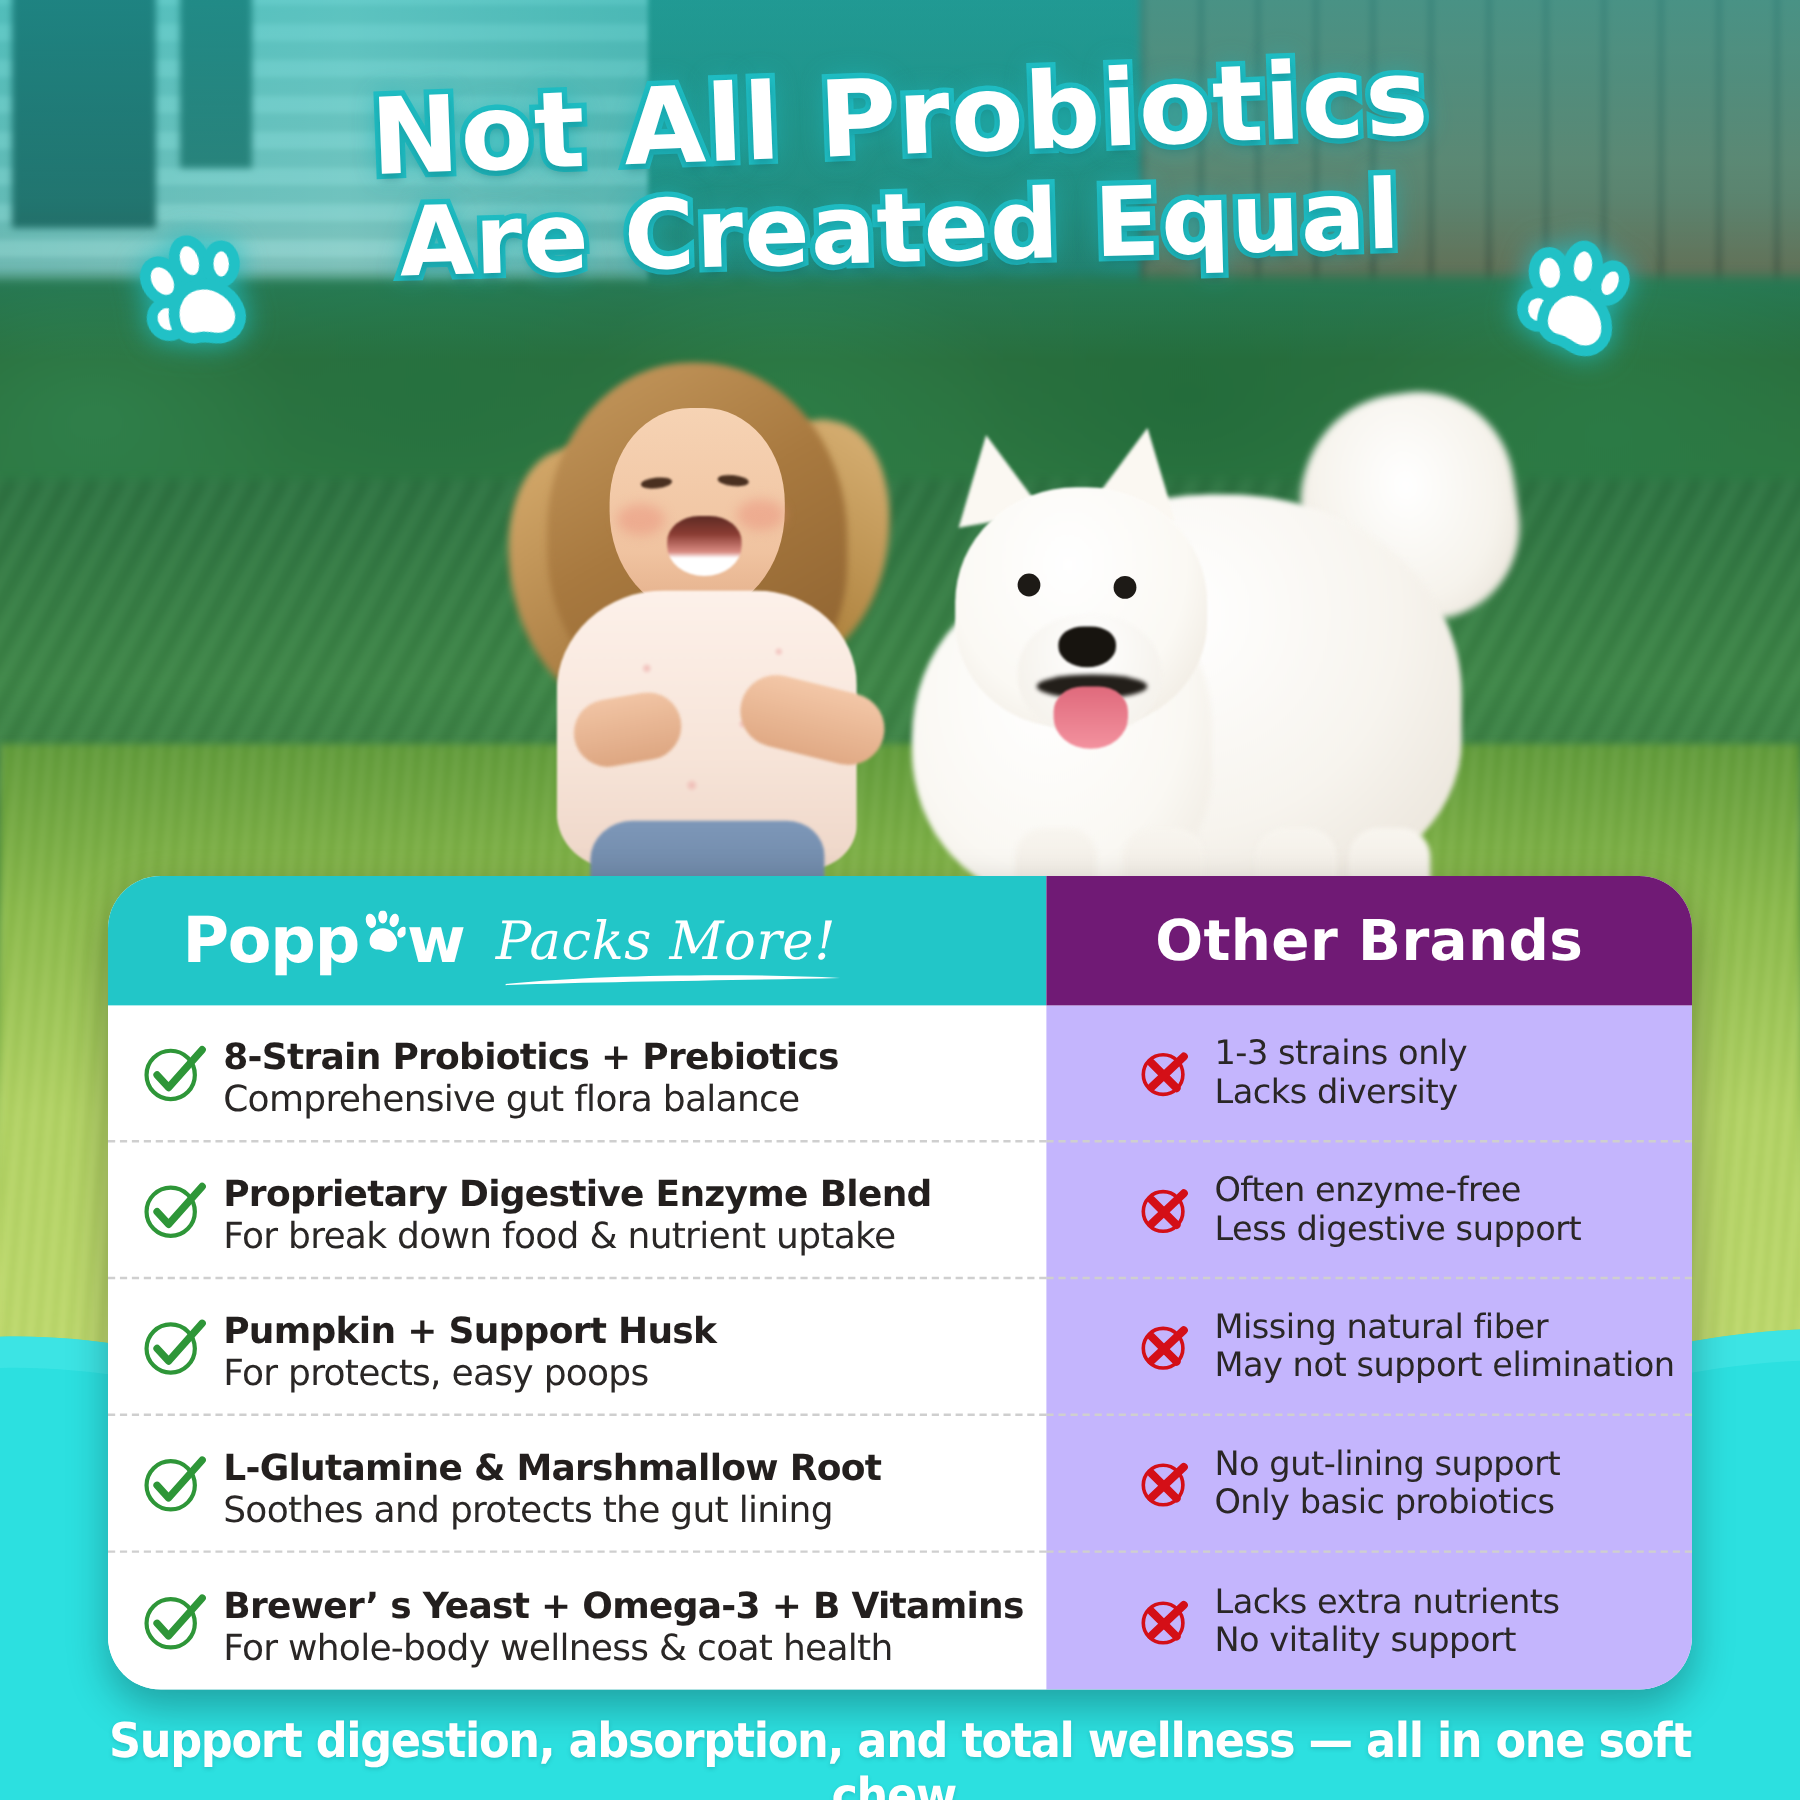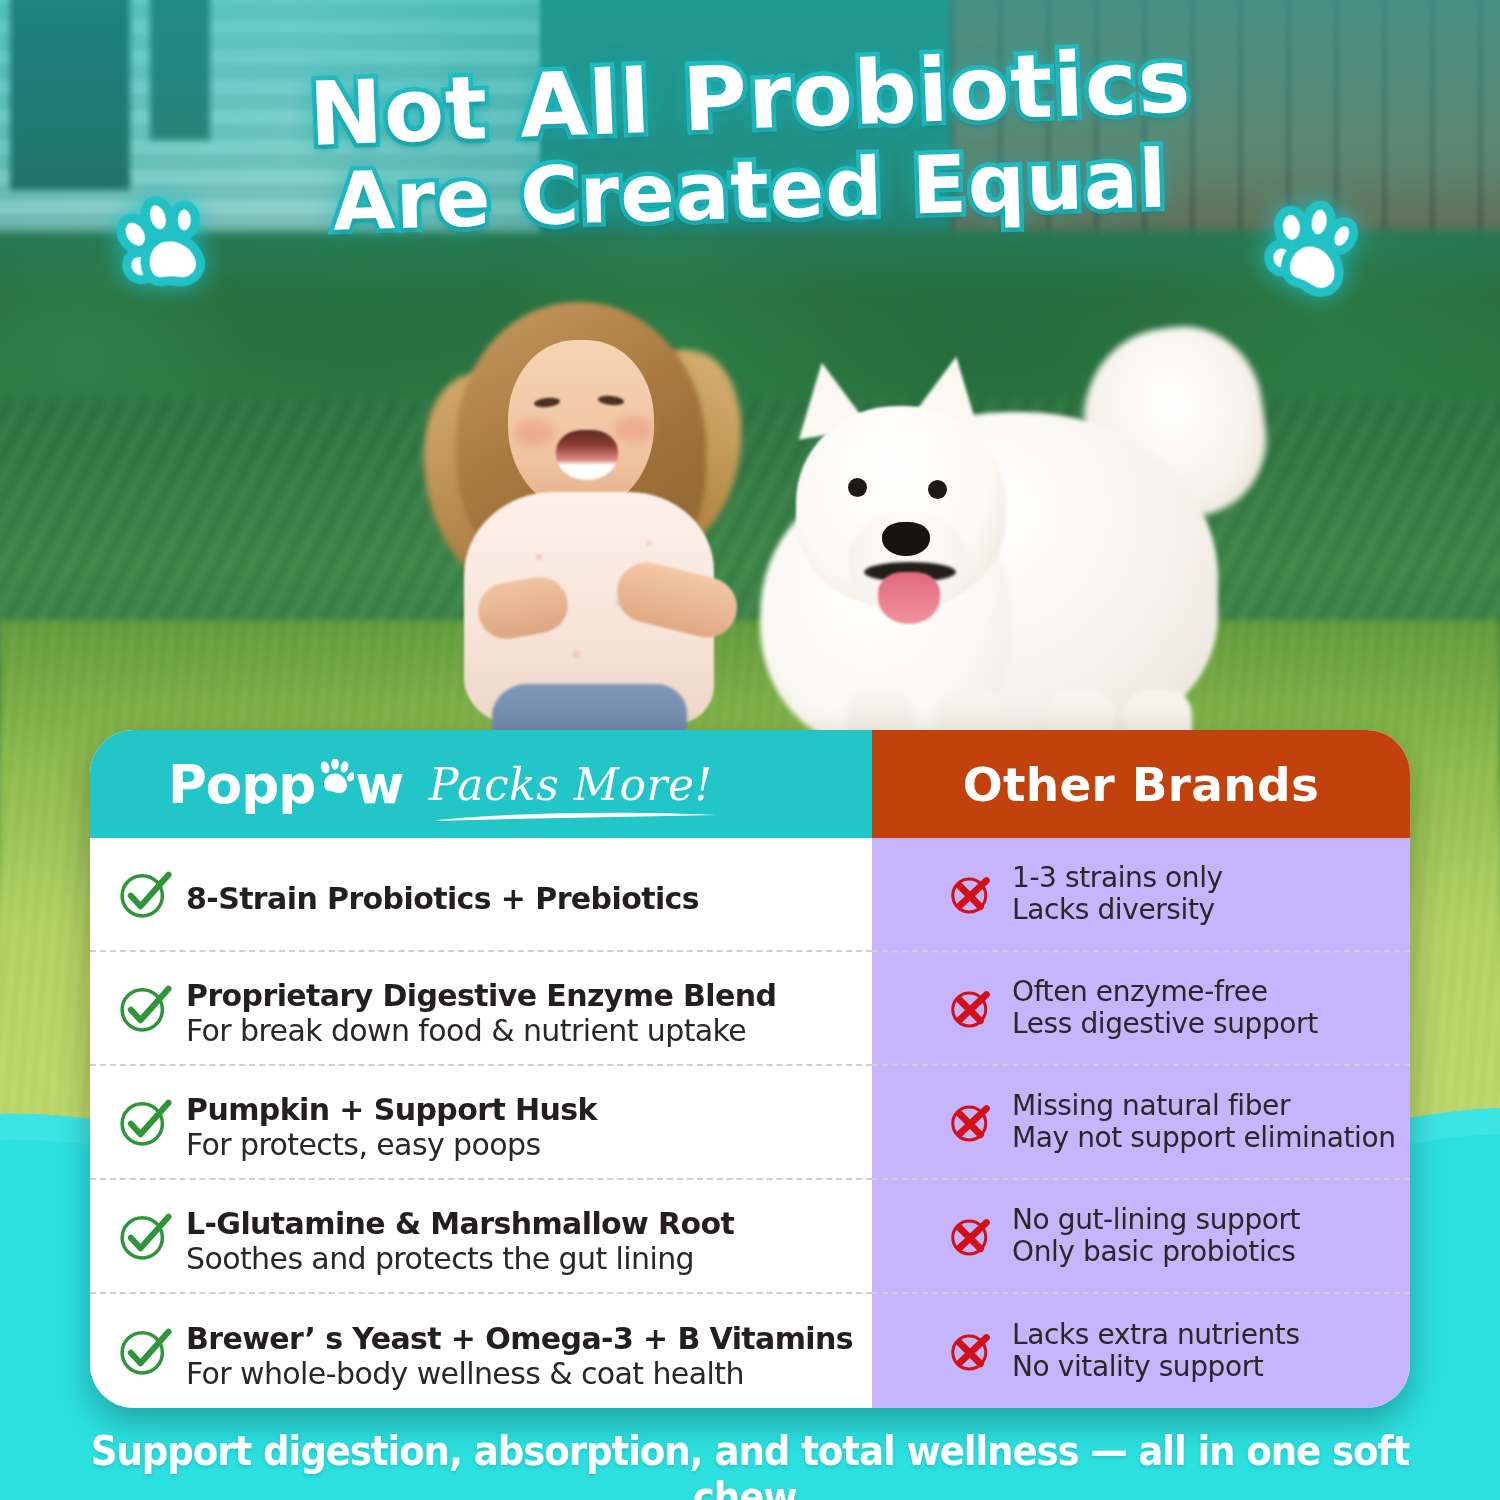--- a/index.html
+++ b/index.html
@@ -248,38 +248,38 @@
   .card {
     position:absolute; left:90px; top:730px; width:1320px; height:678px;
     border-radius:44px; overflow:hidden;
     box-shadow:0 14px 34px rgba(0,0,0,.28);
     display:flex; flex-direction:column;
     background:#ffffff;
   }
   .card-head { display:flex; height:108px; flex:none; }
   .head-left {
     width:782px; background:#22c6c8;
-    display:flex; align-items:center; gap:26px; padding-left:78px;
+    display:flex; align-items:center; gap:26px; padding-left:62px;
   }
   .logo-wrap { display:flex; align-items:baseline; }
   .logo-text {
     font-family:"DejaVu Sans", sans-serif;
     font-weight:bold; font-size:53px; color:#fff; letter-spacing:-1px;
   }
   .logo-paw { width:38px; height:38px; margin:0 1px; align-self:center; position:relative; top:-6px; }
   .tagline-wrap { position:relative; }
   .tagline {
     font-family:"DejaVu Serif", serif; font-style:italic;
     font-size:44px; color:#fff; font-weight:normal; letter-spacing:.5px;
   }
   .tagline-underline {
     position:absolute; left:6px; bottom:-12px; width:100%; height:12px;
   }
   .head-right {
-    width:538px; background:#c2410c;
+    width:538px; background:#701a75;
     display:flex; align-items:center; justify-content:center;
   }
   .head-right-title {
     font-family:"DejaVu Sans", sans-serif;
     font-weight:bold; font-size:47px; color:#fff; letter-spacing:.3px;
   }
 
   .card-body { display:flex; flex:1; }
   .col-left { width:782px; background:#ffffff; }
   .col-right { width:538px; background:#c4b5fd; }
@@ -446,20 +446,21 @@
 
       <div class="col-left">
 
         <div class="row">
           <svg class="icon-ok" viewBox="0 0 64 64">
             <circle cx="30" cy="34" r="23" fill="none" stroke="#2e9638" stroke-width="4"></circle>
             <path d="M17 34 L28 46 L60 10" fill="none" stroke="#2e9638" stroke-width="7" stroke-linecap="round" stroke-linejoin="round"></path>
           </svg>
           <div class="txt">
             <div class="t-title">8-Strain Probiotics + Prebiotics</div>
+            <div class="t-sub">Comprehensive gut flora balance</div>
           </div>
         </div>
 
         <div class="row">
           <svg class="icon-ok" viewBox="0 0 64 64">
             <circle cx="30" cy="34" r="23" fill="none" stroke="#2e9638" stroke-width="4"></circle>
             <path d="M17 34 L28 46 L60 10" fill="none" stroke="#2e9638" stroke-width="7" stroke-linecap="round" stroke-linejoin="round"></path>
           </svg>
           <div class="txt">
             <div class="t-title">Proprietary Digestive Enzyme Blend</div>

